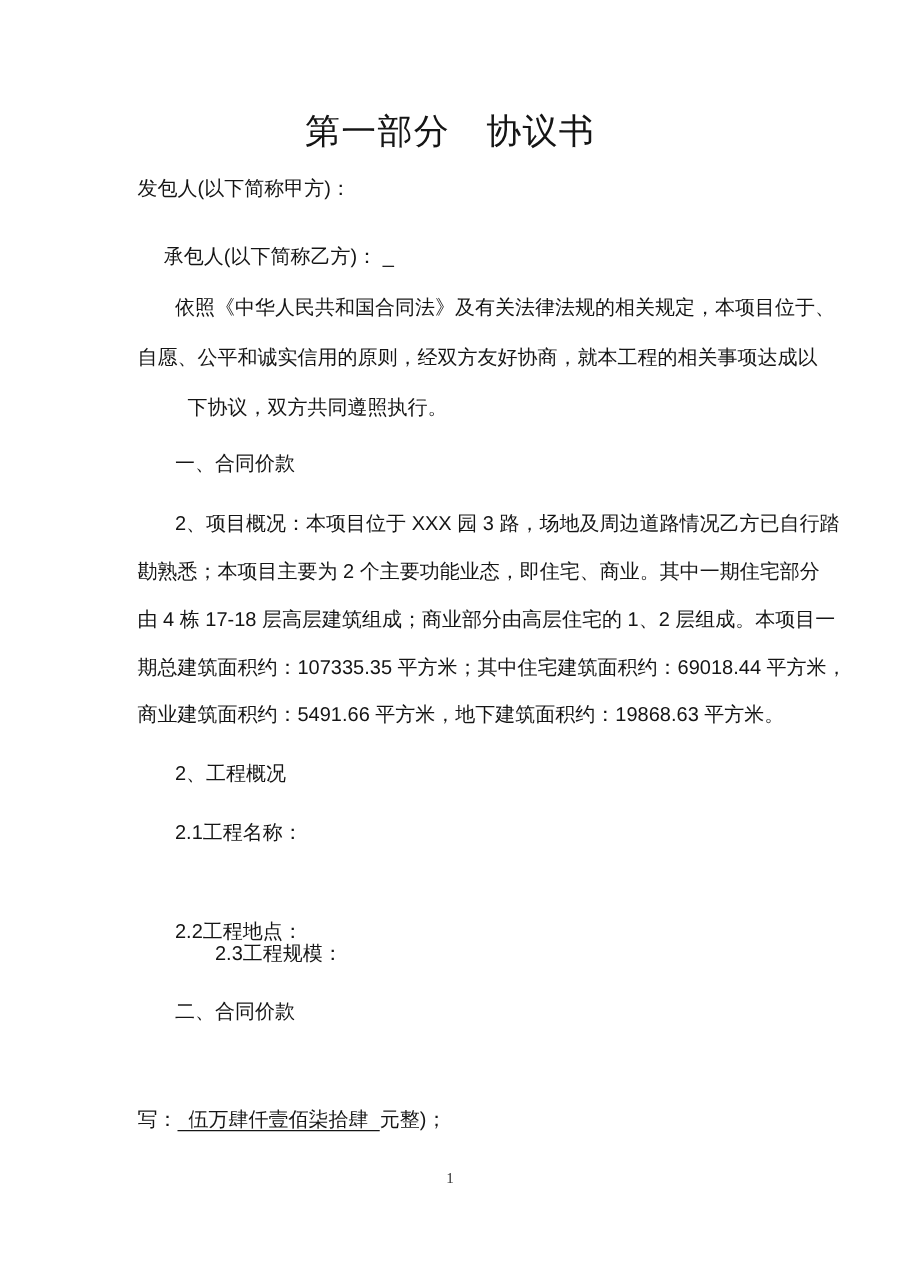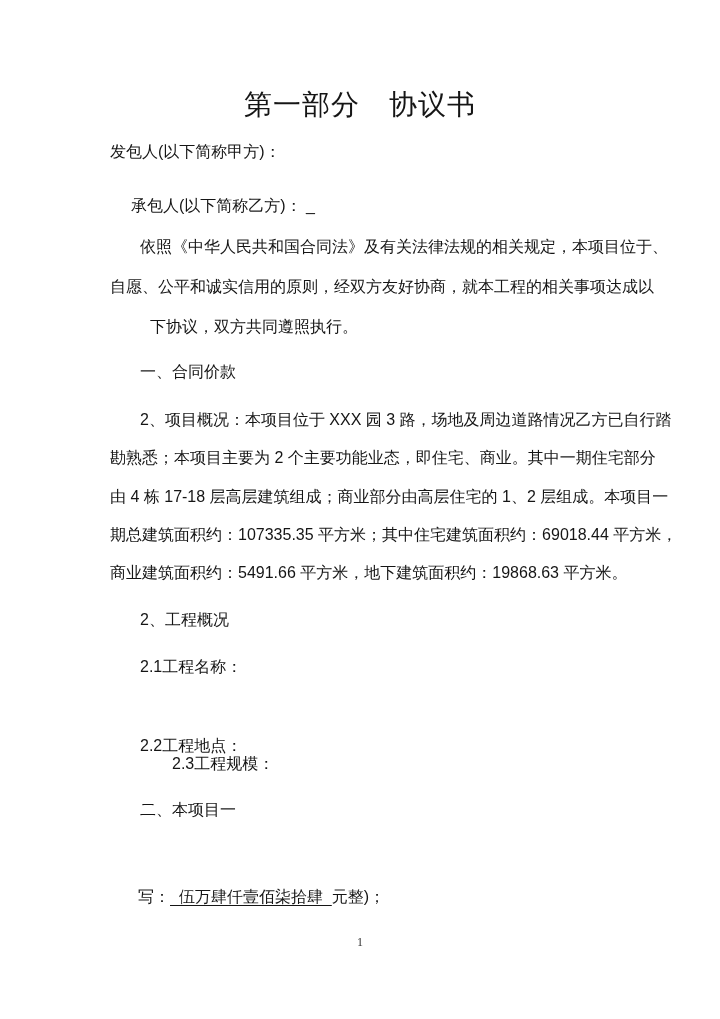--- a/index.html
+++ b/index.html
@@ -97,21 +97,21 @@
   <div class="ln x-indent" style="top:657px;">
     <span>2.1工程名称：</span><span></span>
   </div>
   <div class="ln x-indent" style="top:706px;margin-top:30px;">
     <span>2.2工程地点：</span><span></span>
   </div>
   <div class="ln x-indent" style="top:754px;margin-left:32px;">
     <span>2.3工程规模：</span><span></span>
   </div>
 
-  <div class="ln x-indent" style="top:800px;">二、本项目一</div>
+  <div class="ln x-indent" style="top:800px;">二、合同价款</div>
 
-  <div class="ln x-flush" style="top:887px;margin-left:28px;">
+  <div class="ln x-flush" style="top:887px;">
     <span>写：</span><span class="ul">  伍万肆仟壹佰柒拾肆  </span><span>元整)；</span>
   </div>
 
   <div class="page-number">1</div>
 
 </div>
 
 </body></html>

